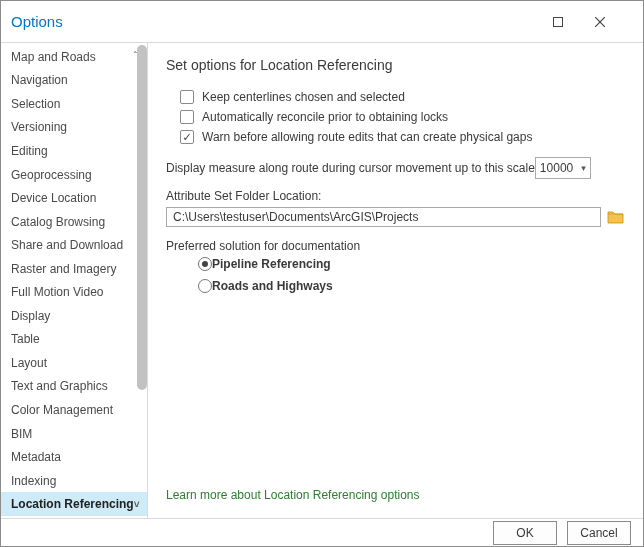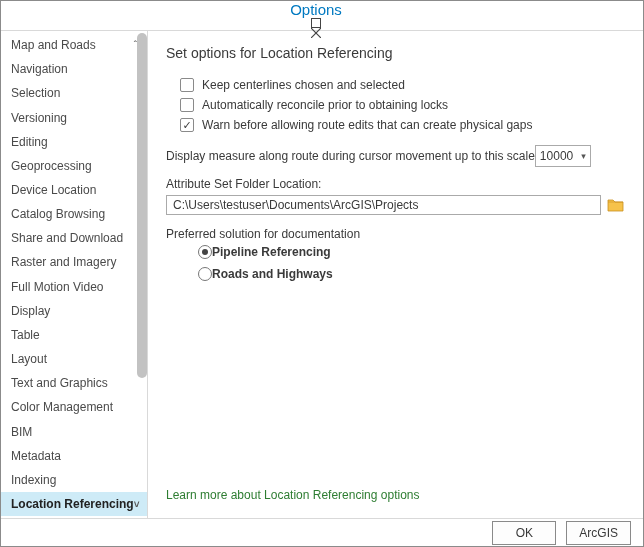--- a/index.html
+++ b/index.html
@@ -15,26 +15,25 @@
     width: 644px;
     height: 547px;
     border: 1px solid #8b8b8b;
     background: #fff;
     display: flex;
     flex-direction: column;
     position: relative;
     margin: 0;
   }
   .titlebar {
-    height: 30px;
+    height: 42px;
     display: flex;
     align-items: center;
     padding: 0 22px 0 10px;
     border-bottom: 1px solid #d9d9d9;
-    flex-direction: column;
   }
   .title {
     color: #0079c1;
     font-size: 15px;
     flex: 1;
   }
   .winbtn {
     width: 42px;
     height: 28px;
     display: flex;
@@ -383,17 +382,17 @@
       <div class="learn-link">Learn more about Location Referencing options</div>
     </div>
 
   </div>
 
   <div class="footer">
     <div class="btn">
         <span>OK</span>
       </div>
     <div class="btn">
-        <span>ArcGIS</span>
+        <span>Cancel</span>
       </div>
   </div>
 
 </div>
 
 </body></html>

